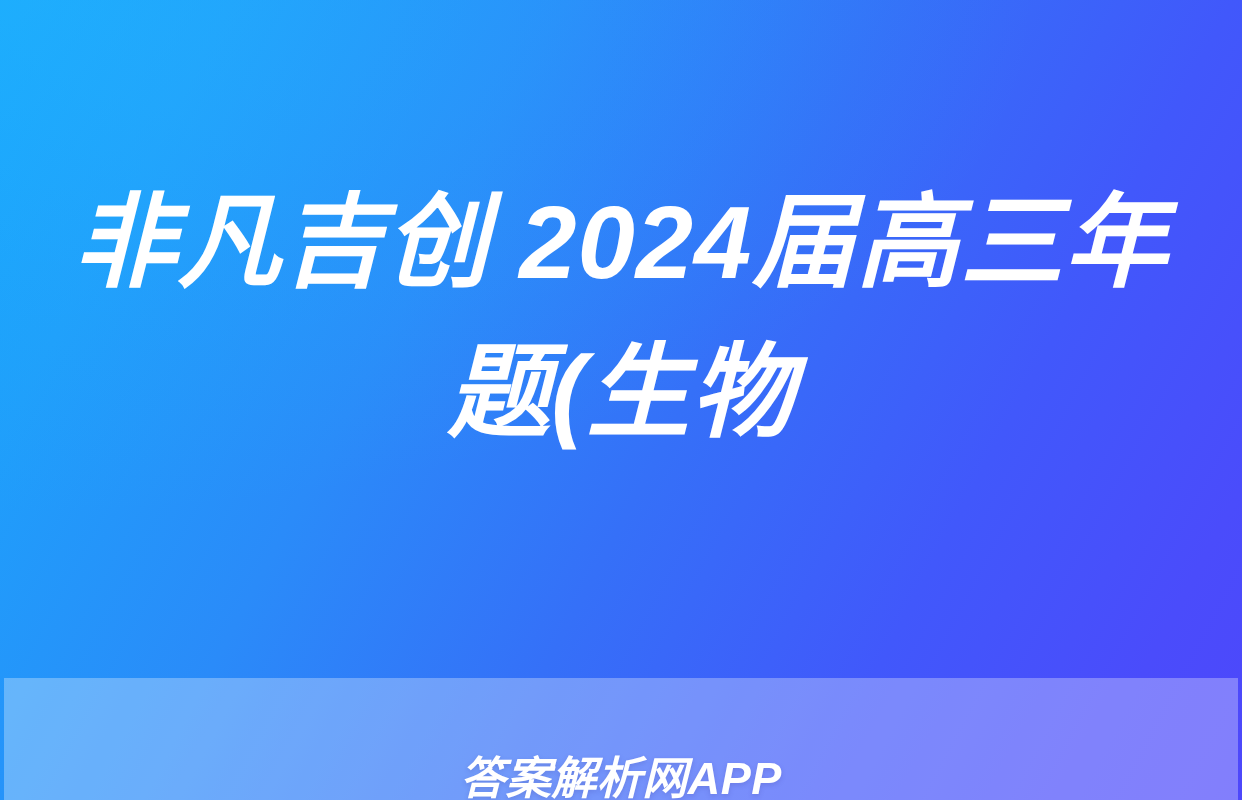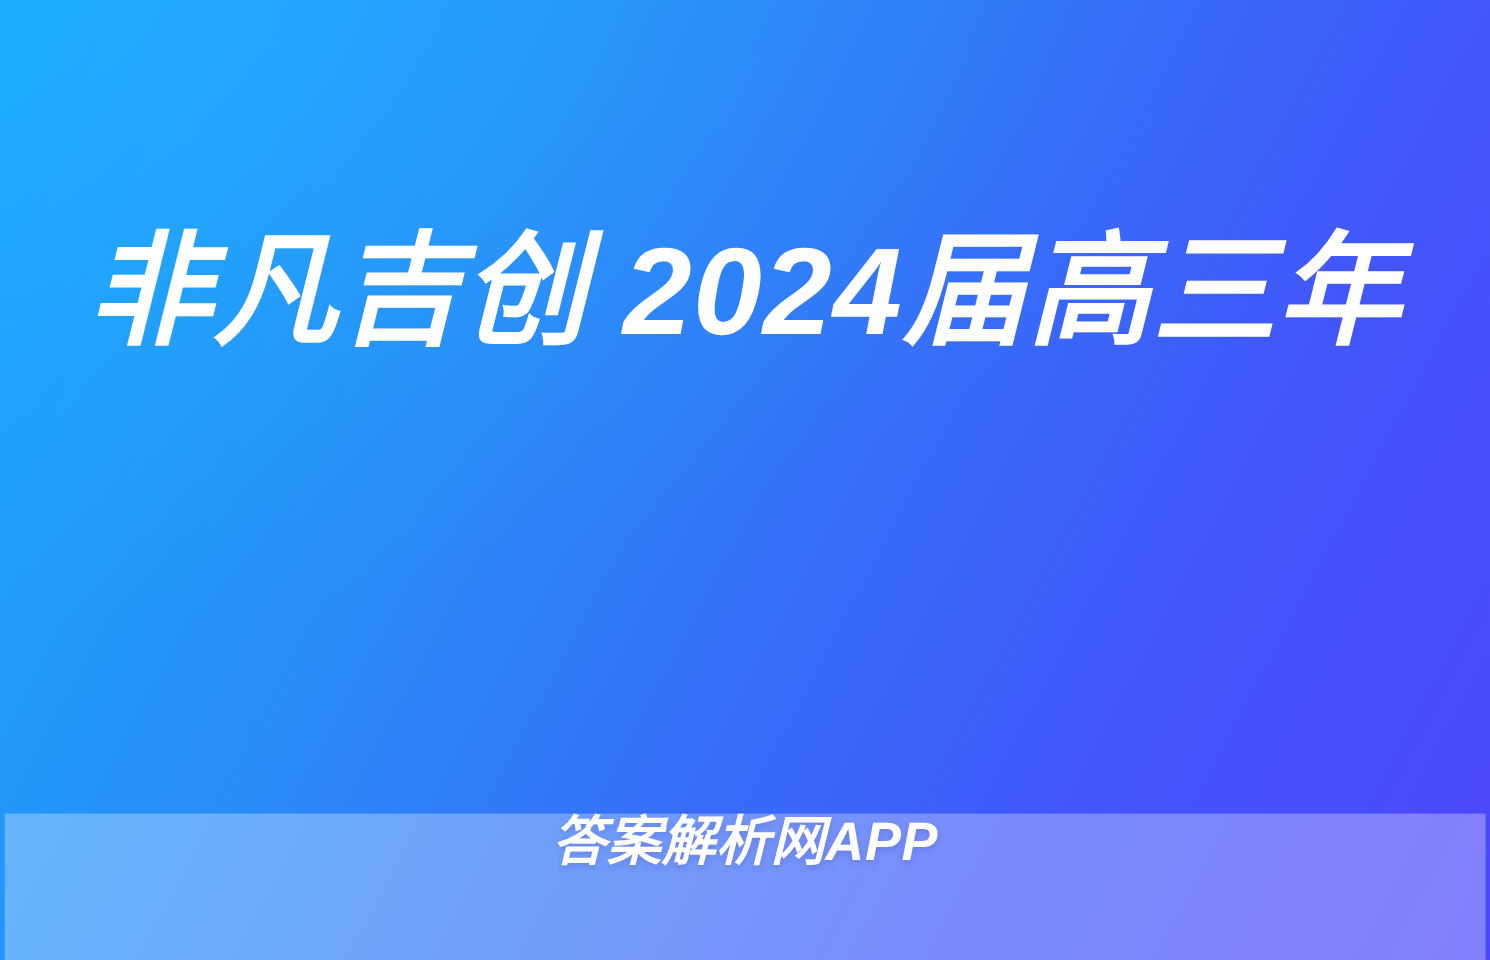--- a/index.html
+++ b/index.html
@@ -68,21 +68,21 @@
   
   .footer-band {
     position: absolute;
     left: 4px;
     right: 4px;
     top: 678px;
     bottom: 0;
     z-index: 4;
     background: rgba(255, 255, 255, 0.30);
     display: flex;
-    align-items: flex-start;
+    align-items: flex-end;
     justify-content: center;
   }
 
   .watermark {
     color: #ffffff;
     font-size: 45px;
     font-weight: 700;
     font-style: italic;
     letter-spacing: 0.5px;
     line-height: 1;
@@ -91,19 +91,20 @@
     transform: translateY(1px);
   }
 </style>
 </head>
 <body>
 
 <div class="poster">
 
   <div class="title-block">
     <span class="title-line">非凡吉创 2024届高三年</span>
+    <span class="title-line">题(生物</span>
   </div>
 
   <div class="footer-band">
     <span class="watermark">答案解析网APP</span>
   </div>
 
 </div>
 
 </body></html>

